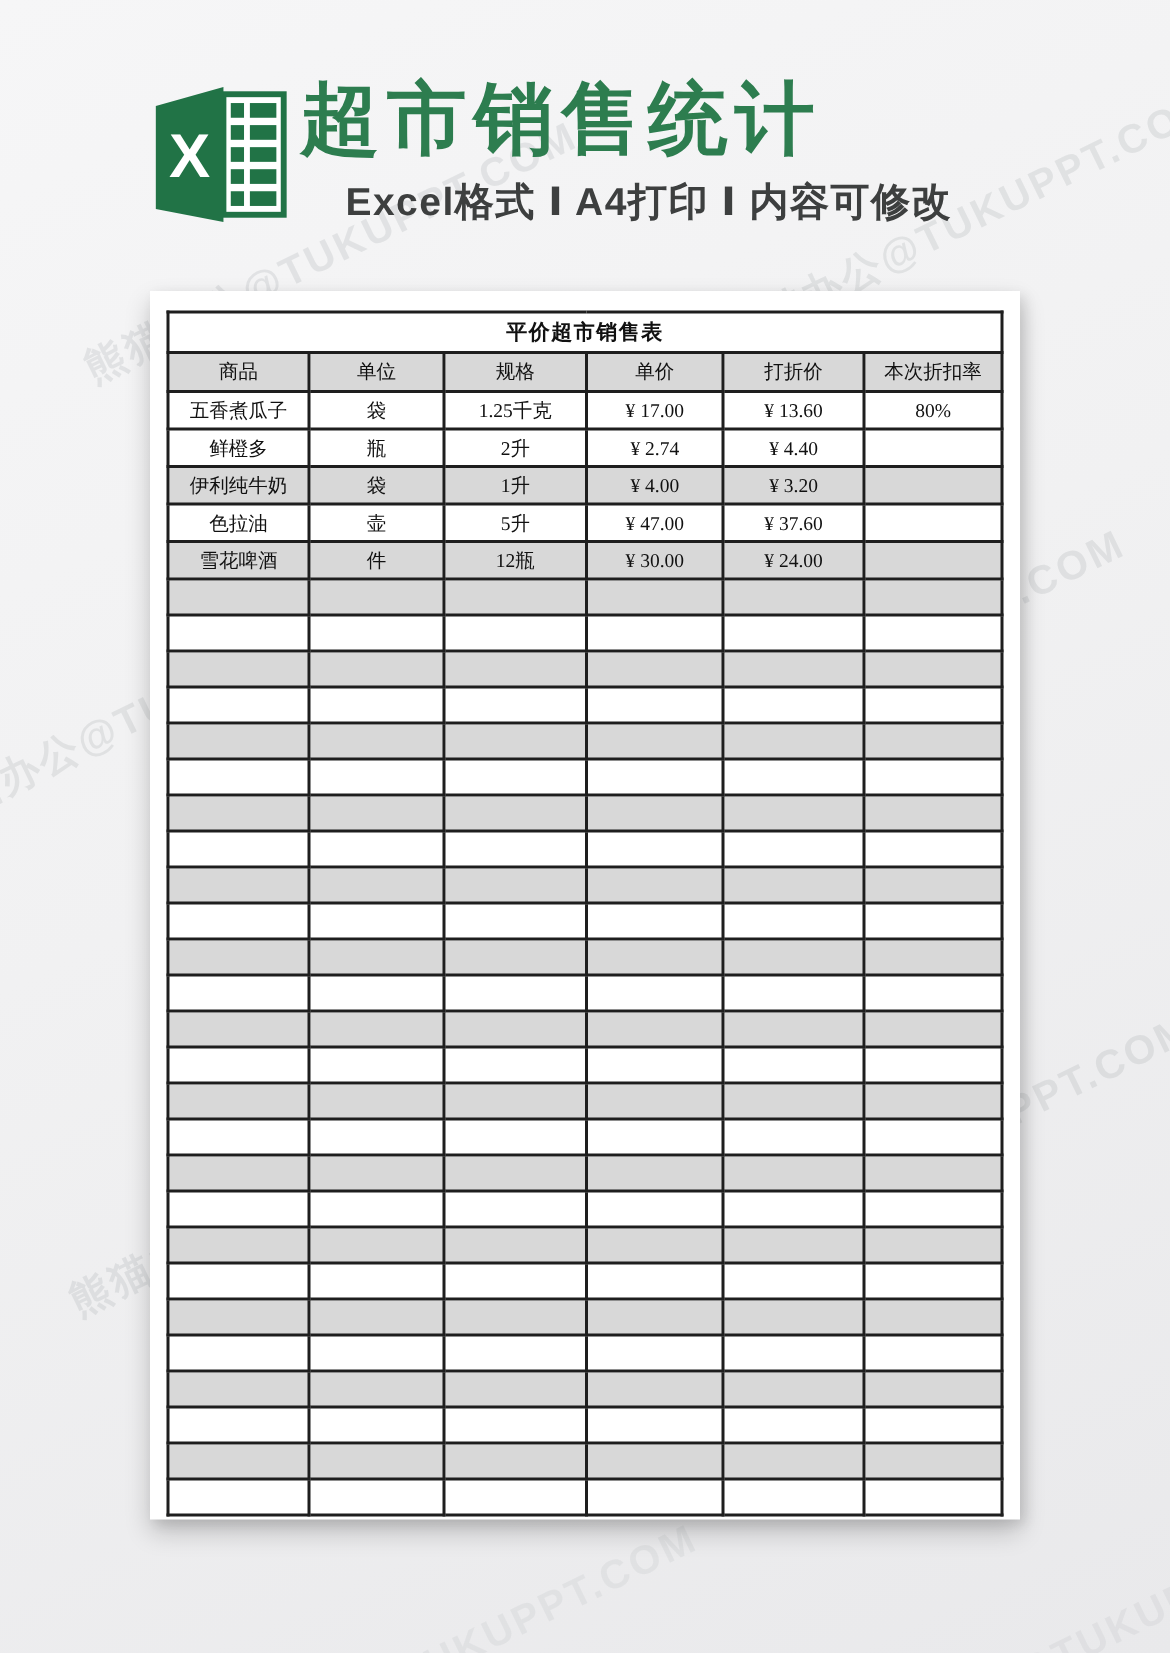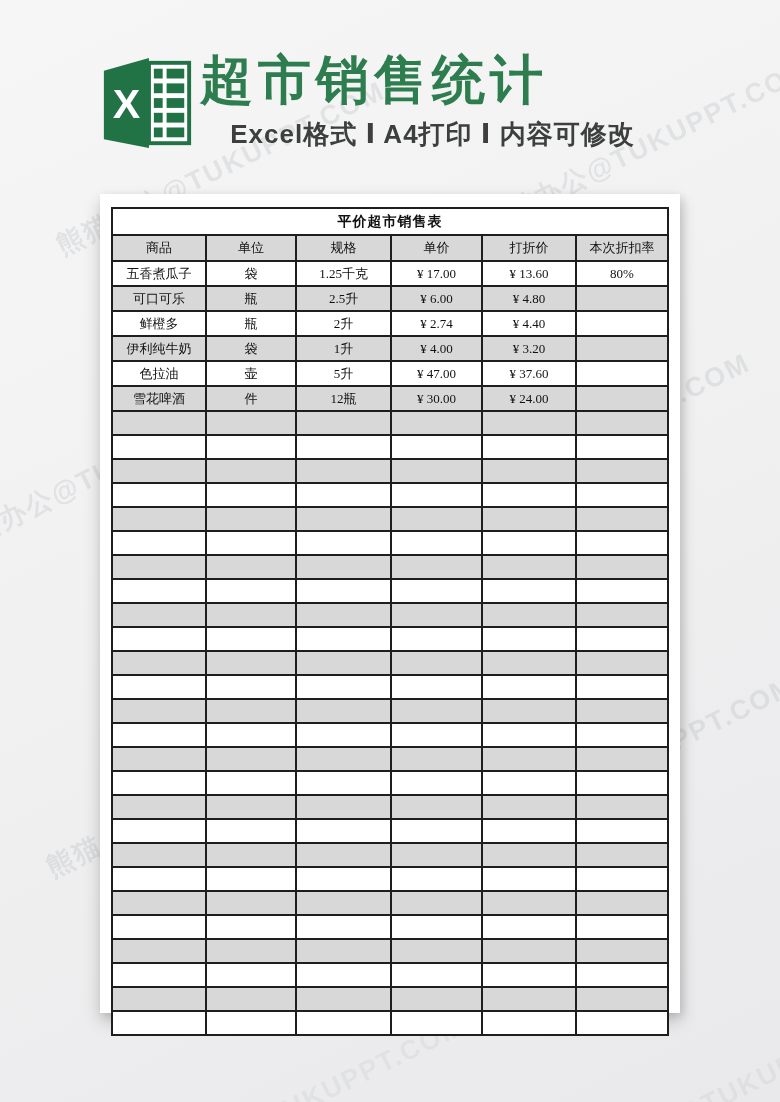--- a/index.html
+++ b/index.html
@@ -124,28 +124,20 @@
             <th>本次折扣率</th>
           </tr>
           <tr class="data-row row-white">
             <td>五香煮瓜子</td>
             <td>袋</td>
             <td>1.25千克</td>
             <td>¥ 17.00</td>
             <td>¥ 13.60</td>
             <td>80%</td>
           </tr>
-          <tr class="data-row row-gray">
-            <td>可口可乐</td>
-            <td>瓶</td>
-            <td>2.5升</td>
-            <td>¥ 6.00</td>
-            <td>¥ 4.80</td>
-            <td></td>
-          </tr>
           <tr class="data-row row-white">
             <td>鲜橙多</td>
             <td>瓶</td>
             <td>2升</td>
             <td>¥ 2.74</td>
             <td>¥ 4.40</td>
             <td></td>
           </tr>
           <tr class="data-row row-gray">
             <td>伊利纯牛奶</td>

